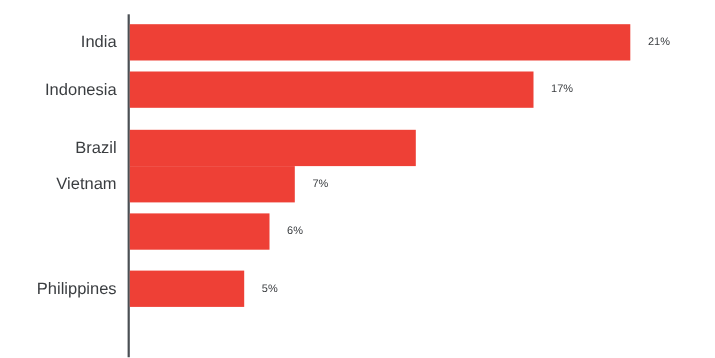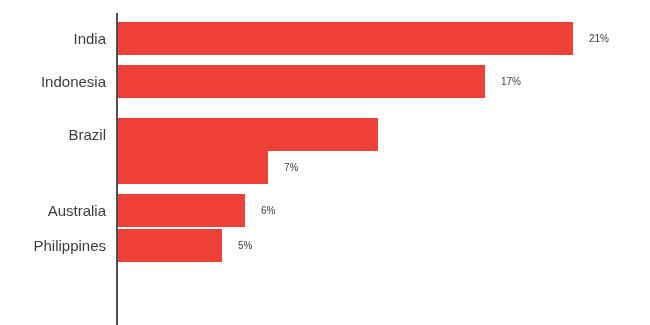--- a/index.html
+++ b/index.html
@@ -89,31 +89,31 @@
       <div class="bar-rect" style="width:367px;"></div>
       <div class="bar-value-label" style="left:501px;">17%</div>
     </div>
 
     <div class="bar-row" style="top:118px;">
       <div class="bar-category-label">Brazil</div>
       <div class="bar-rect" style="width:260px;"></div>
     </div>
 
     <div class="bar-row" style="top:151px;">
+      <div class="bar-category-label">Vietnam</div>
       <div class="bar-rect" style="width:150px;"></div>
       <div class="bar-value-label" style="left:284px;">7%</div>
     </div>
 
     <div class="bar-row" style="top:194px;">
-      <div class="bar-category-label">Australia</div>
       <div class="bar-rect" style="width:127px;"></div>
       <div class="bar-value-label" style="left:261px;">6%</div>
     </div>
 
-    <div class="bar-row" style="top:229px;">
+    <div class="bar-row" style="top:246px;">
       <div class="bar-category-label">Philippines</div>
       <div class="bar-rect" style="width:104px;"></div>
       <div class="bar-value-label" style="left:238px;">5%</div>
     </div>
 
 
   </div>
 </div>
 
 </body></html>

